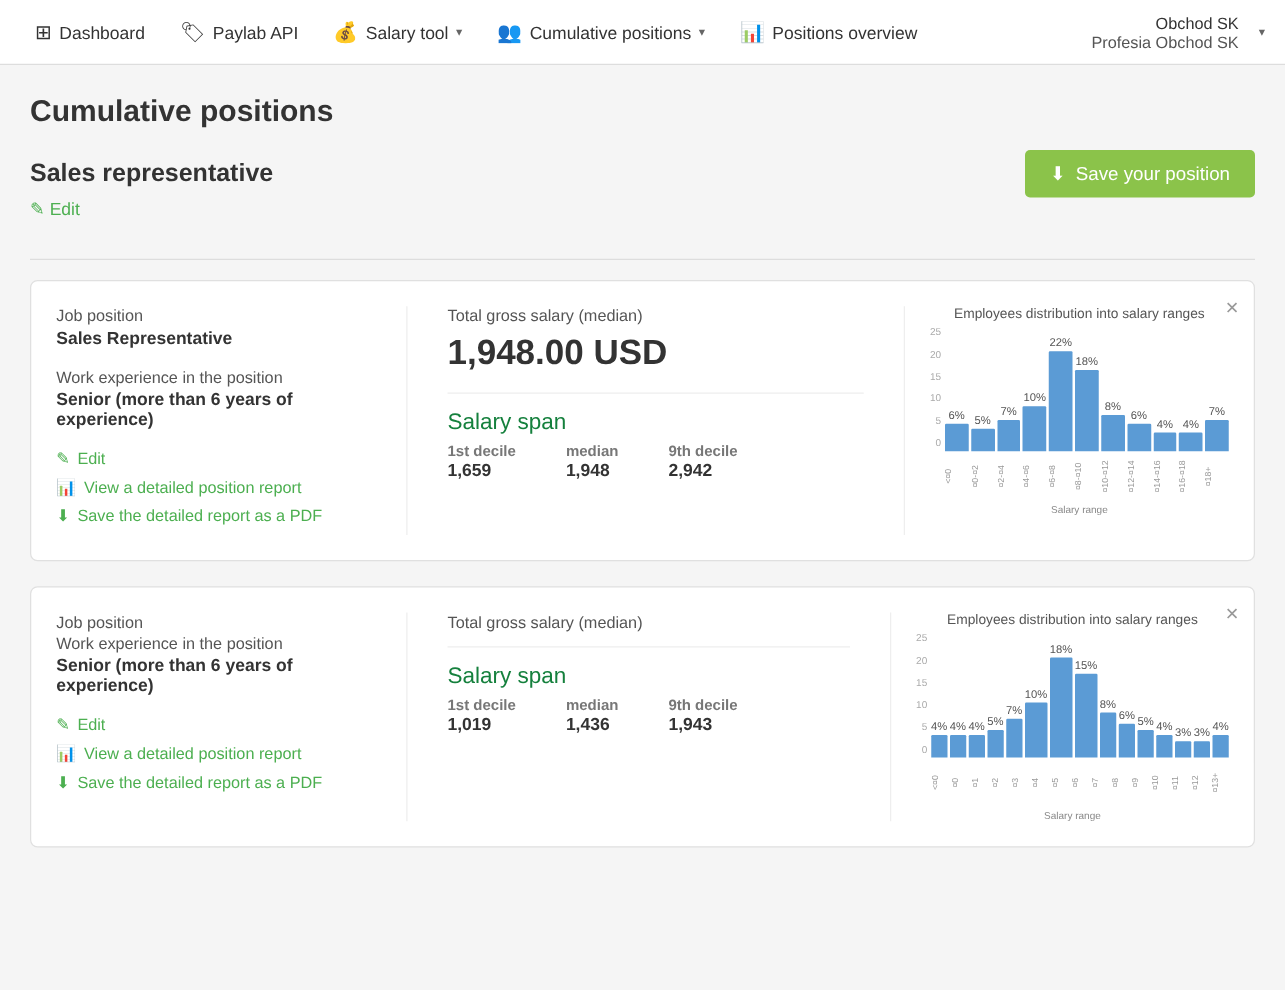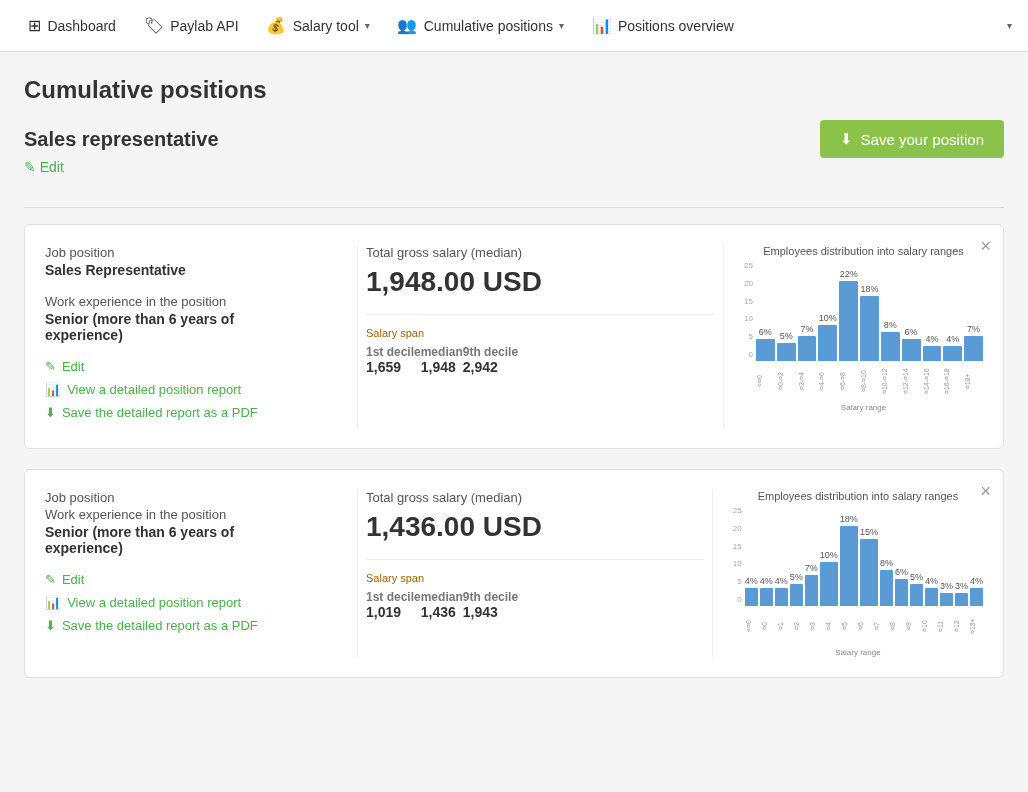--- a/index.html
+++ b/index.html
@@ -53,34 +53,34 @@
       padding: 20px; margin-bottom: 20px; position: relative;
     }
     .card-close {
       position: absolute; top: 12px; right: 12px;
       font-size: 18px; color: #999; cursor: pointer; background: none; border: none;
       line-height: 1;
     }
 
     .card-body { display: flex; gap: 0; }
     .card-left { flex: 0 0 280px; padding-right: 20px; }
-    .card-middle { flex: 1; border-left: 1px solid #eee; padding: 0 8px; margin-left: 32px; }
+    .card-middle { flex: 1; border-left: 1px solid #eee; padding: 0 32px; }
     .card-right { flex: 0 0 260px; border-left: 1px solid #eee; padding-left: 20px; }
 
     .field-label { font-size: 13px; color: #555; margin-bottom: 2px; }
     .field-value { font-weight: 700; font-size: 14px; margin-bottom: 16px; }
 
     .action-link { color: #4caf50; display: flex; align-items: center; gap: 6px; cursor: pointer; font-size: 13px; margin-bottom: 8px; text-decoration: none; }
 
     .salary-label { font-size: 13px; color: #555; margin-bottom: 6px; }
     .salary-amount { font-size: 28px; font-weight: 700; margin-bottom: 16px; }
 
     .salary-span { margin-top: 8px; }
-    .salary-span-label { font-size: 11px; color: #a16207; margin-bottom: 6px; }
-    .salary-span-cols { display: flex; }
+    .salary-span-label { font-size: 18px; color: #15803d; margin-bottom: 6px; }
+    .salary-span-cols { display: flex; gap: 40px; }
     .span-col .span-name { font-size: 12px; color: #777; font-weight: 600; }
     .span-col .span-val { font-size: 14px; font-weight: 700; }
     .chart-title { font-size: 11px; color: #555; text-align: center; margin-bottom: 4px; }
     .chart-bar-col { display: flex; flex-direction: column; align-items: center; flex: 1; }
     .chart-pct-label { font-size: 9px; color: #555; margin-bottom: 2px; white-space: nowrap; }
     .chart-bar { background: #5b9bd5; width: 100%; border-radius: 1px 1px 0 0; }
   </style>
 </head>
 <body>
 
@@ -101,20 +101,24 @@
   <a class="nav-item">
     <span class="nav-icon">👥</span>
     <span>Cumulative positions</span>
     <span class="caret">▾</span>
   </a>
   <a class="nav-item">
     <span class="nav-icon">📊</span>
     <span>Positions overview</span>
   </a>
   <div class="nav-spacer"></div>
+  <div class="nav-account">
+    <span class="account-name">Obchod SK</span>
+    <span class="account-sub">Profesia Obchod SK</span>
+  </div>
   <span class="nav-account-caret">▾</span>
 </nav>
 
 <div class="main">
   <h1 class="page-title">Cumulative positions</h1>
 
   <div class="clearfix">
     <button class="save-btn">
       <span>⬇</span>
       <span>Save your position</span>
@@ -291,21 +295,20 @@
             <span>📊</span>
             <span>View a detailed position report</span>
           </a>
           <a class="action-link">
             <span>⬇</span>
             <span>Save the detailed report as a PDF</span>
           </a>
         </div>
         <div class="card-middle">
           <div class="salary-label">Total gross salary (median)</div>
-          <div class="salary-amount">1,436.00 USD</div>
           <hr style="border:none;border-top:1px solid #eee;margin:12px 0;">
           <div class="salary-span">
             <div class="salary-span-label">Salary span</div>
             <div class="salary-span-cols">
               <div class="span-col">
                 <div class="span-name">1st decile</div>
                 <div class="span-val">1,019</div>
               </div>
               <div class="span-col">
                 <div class="span-name">median</div>

